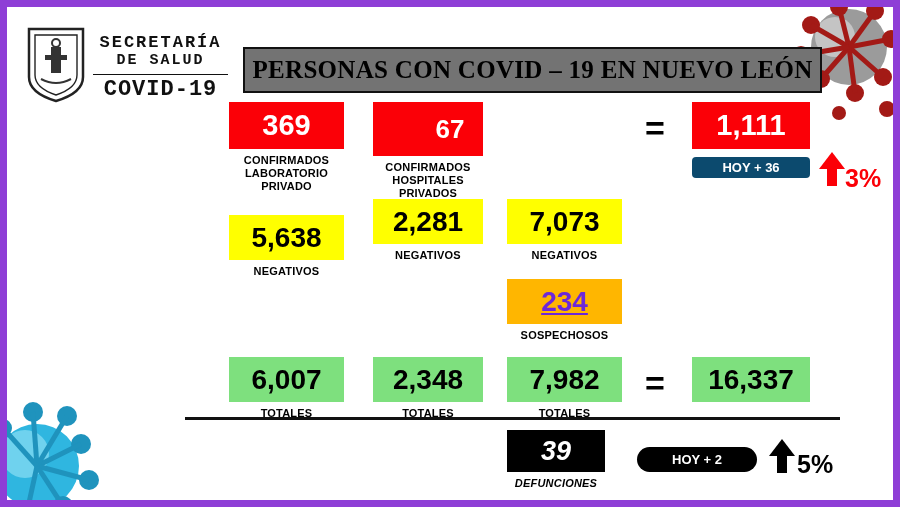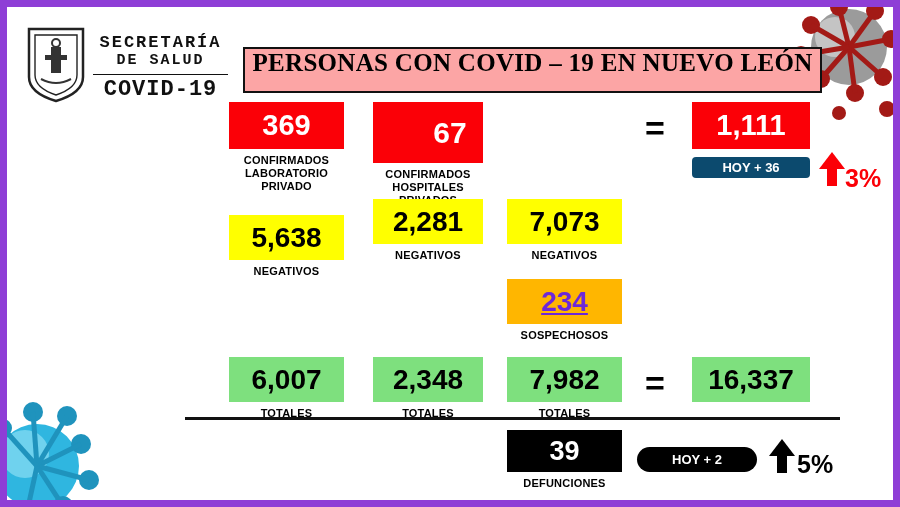--- a/index.html
+++ b/index.html
@@ -73,22 +73,23 @@
     border-top: 1px solid #111;
     padding-top: 2px;
   }
   .title-box {
     position: absolute;
     left: 236px;
     top: 40px;
     width: 575px;
     height: 42px;
     border: 2px solid #111;
-    background: #fca5a5;
+    background: #737373;
     display: flex;
+    align-items: center;
     justify-content: center;
   }
   .title-box span {
     font-family: "Liberation Serif", serif;
     font-weight: 700;
     font-size: 25px;
     color: #000;
     letter-spacing: .3px;
     white-space: nowrap;
   }
@@ -255,21 +256,21 @@
     <span>PERSONAS CON COVID – 19 EN NUEVO LEÓN</span>
   </div>
 
   <div class="cell" style="left:222px; top:95px; width:115px;">
     <div class="chip red" style="height:47px; font-size:29px;">369</div>
     <div class="cap">CONFIRMADOS</div>
     <div class="cap" style="margin-top:0;">LABORATORIO PRIVADO</div>
   </div>
 
   <div class="cell" style="left:366px; top:95px; width:110px;">
-    <div class="chip red" style="height:61px; font-size:30px;padding-left:44px;">67</div>
+    <div class="chip red" style="height:54px; font-size:26px;padding-left:44px;">67</div>
     <div class="cap">CONFIRMADOS</div>
     <div class="cap" style="margin-top:0;">HOSPITALES PRIVADOS</div>
   </div>
 
 
   <div class="eq" style="left:638px; top:104px;">=</div>
 
   <div class="cell" style="left:685px; top:95px; width:118px;">
     <div class="chip red" style="height:47px; font-size:29px;">1,111</div>
     <div class="hoy red" style="height:21px; margin-top:8px;">HOY + 36</div>
@@ -317,21 +318,21 @@
   </div>
 
   <div class="eq" style="left:638px; top:359px;">=</div>
 
   <div class="cell" style="left:685px; top:350px; width:118px;">
     <div class="chip green" style="height:45px; font-size:28px;">16,337</div>
   </div>
 
   <div class="divider"></div>
 
-  <div class="cell" style="left:500px; top:423px; width:115px;">
+  <div class="cell" style="left:500px; top:423px; width:98px;font-style:italic;">
     <div class="chip black" style="height:42px; font-size:27px;">39</div>
     <div class="cap">DEFUNCIONES</div>
   </div>
 
   <div class="hoy black" style="position:absolute; left:630px; top:440px; width:120px; height:25px;">HOY + 2</div>
 
   <div class="arrow black" style="left:762px; top:432px;">
     <div class="head"></div>
       <div class="shaft"></div>
   </div>

